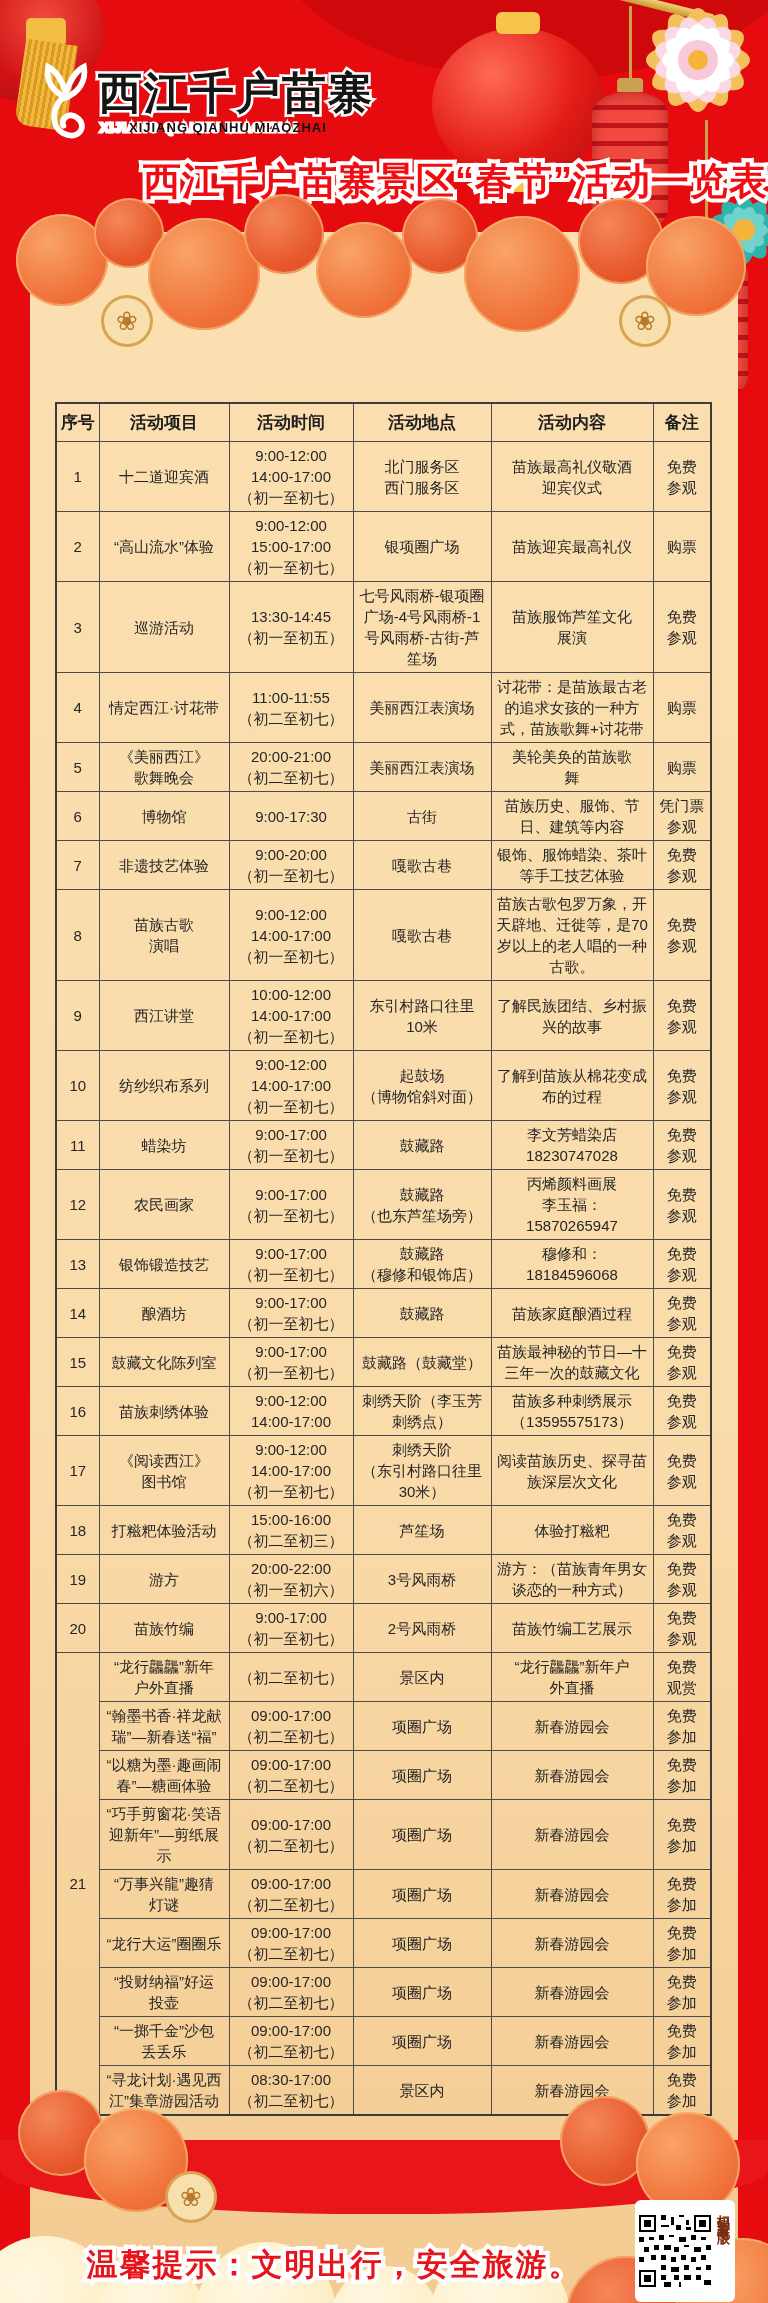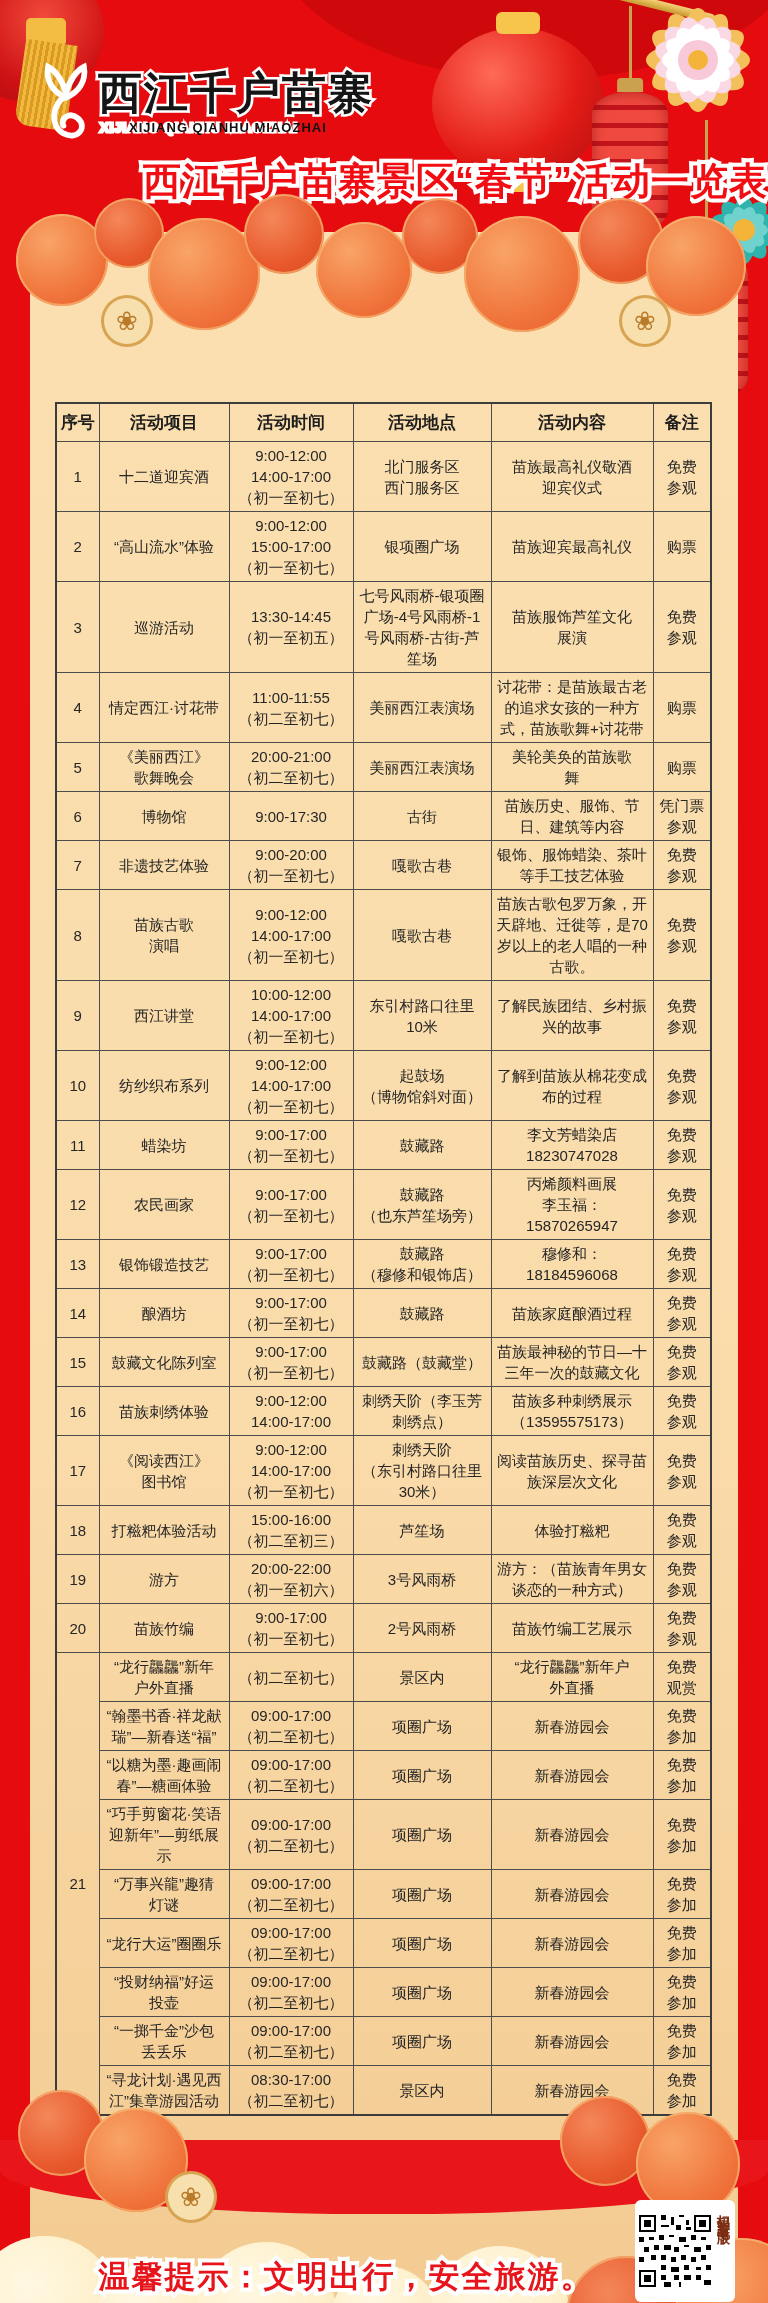--- a/index.html
+++ b/index.html
@@ -526,21 +526,21 @@
   <div class="blossom" style="left:168px;top:2174px;">❀</div>
 
   <div class="puff cream" style="left:-30px;top:2236px;width:150px;height:150px;"></div>
   <div class="puff cream" style="left:96px;top:2262px;width:110px;height:110px;"></div>
   <div class="puff cream" style="left:196px;top:2242px;width:140px;height:140px;"></div>
   <div class="puff cream" style="left:330px;top:2266px;width:110px;height:110px;"></div>
   <div class="puff cream" style="left:430px;top:2246px;width:140px;height:140px;"></div>
   <div class="puff deep" style="left:566px;top:2256px;width:120px;height:120px;"></div>
   <div class="puff" style="left:676px;top:2238px;width:130px;height:130px;"></div>
 
-  <p class="tip-text outlined" style="margin:16px;" data-text="温馨提示：文明出行，安全旅游。">温馨提示：文明出行，安全旅游。</p>
+  <p class="tip-text outlined" style="margin:4px;" data-text="温馨提示：文明出行，安全旅游。">温馨提示：文明出行，安全旅游。</p>
 
   <div class="qr-card">
     <svg class="qr-box" viewBox="0 0 29 29" shape-rendering="crispEdges">
       <rect width="29" height="29" fill="#fff"></rect>
       <g fill="#000">
         <rect x="0" y="0" width="7" height="7"></rect>
           <rect x="1" y="1" width="5" height="5" fill="#fff"></rect>
           <rect x="2" y="2" width="3" height="3"></rect>
         <rect x="22" y="0" width="7" height="7"></rect>
           <rect x="23" y="1" width="5" height="5" fill="#fff"></rect>

